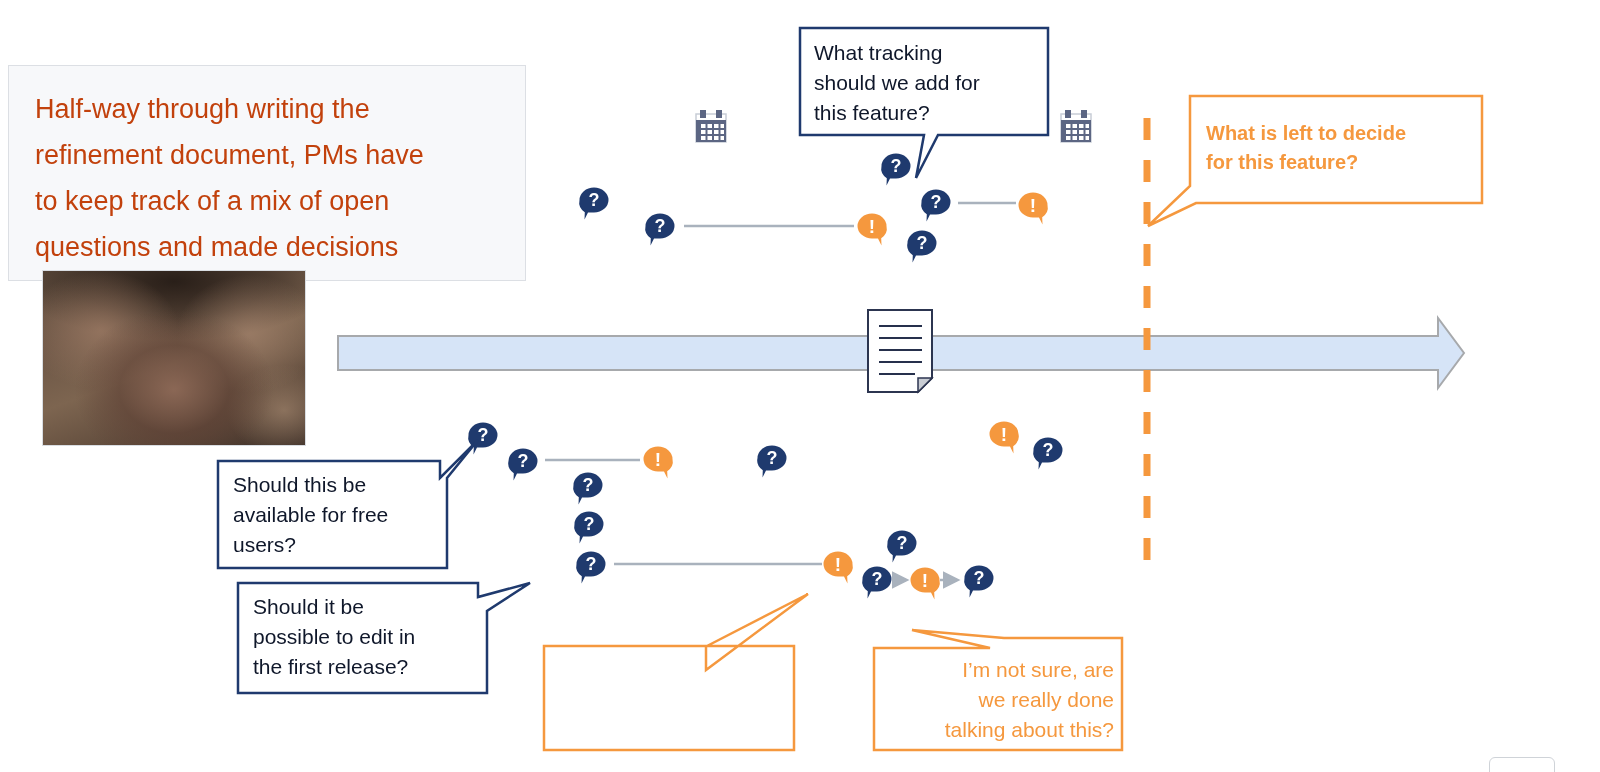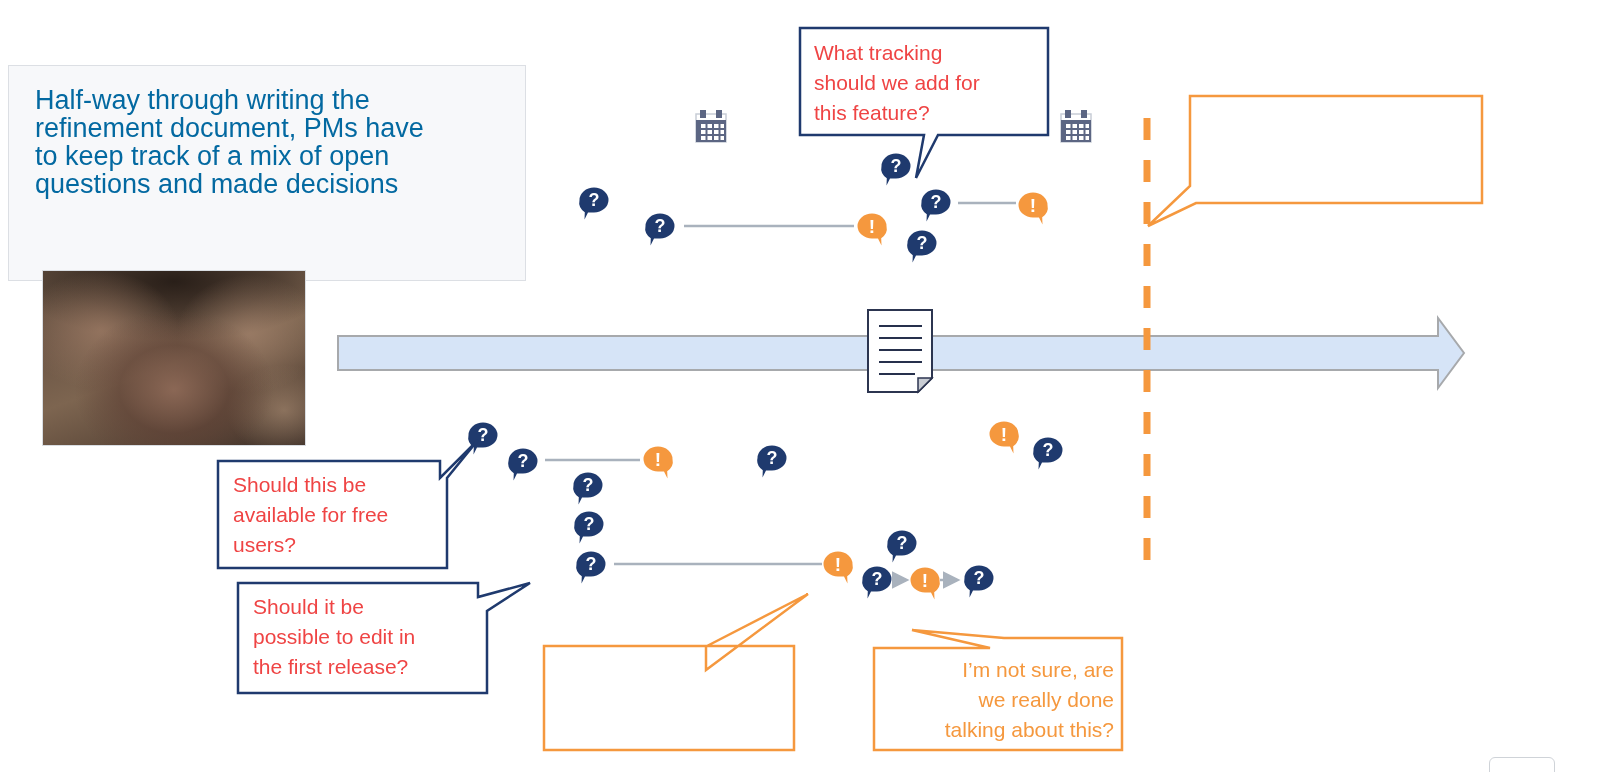--- a/index.html
+++ b/index.html
@@ -28,22 +28,22 @@
     width: 518px; height: 216px;
     background: #f7f8fa;
     border: 1px solid #dcdfe4;
     box-sizing: border-box;
   }
   #intro-text {
     position: absolute;
     left: 26px; top: 20px;
     width: 478px;
     font-size: 27px;
-    line-height: 28px;
-    color: #0369a1;
+    line-height: 46px;
+    color: #c2410c;
     white-space: pre-wrap;
   }
 
   
   #photo {
     position: absolute;
     left: 42px; top: 270px;
     width: 264px; height: 176px;
     background:
       radial-gradient(ellipse 38% 46% at 50% 68%, rgba(140,104,86,0.95) 0%, rgba(96,66,54,0.6) 55%, rgba(58,44,36,0) 100%),
@@ -62,21 +62,21 @@
     left: 0; top: 0;
     width: 1600px; height: 772px;
   }
 
   
   .callout-text {
     position: absolute;
     white-space: pre-wrap;
     pointer-events: none;
   }
-  .navy-text  { color: #ef4444; font-size: 21px; line-height: 30px; }
+  .navy-text  { color: #0f172a; font-size: 21px; line-height: 30px; }
   .orange-text{ color: #f5983e; font-size: 21px; line-height: 30px; }
   .orange-bold{ color: #f5983e; font-size: 20px; line-height: 29px; font-weight: bold; }
 
   #bubble-tracking-text { left: 814px; top: 38px;  width: 222px; }
   #bubble-decide-text   { left: 1206px; top: 119px; width: 270px; }
   #bubble-free-text     { left: 233px; top: 470px; width: 206px; }
   #bubble-edit-text     { left: 253px; top: 592px; width: 224px; }
   #bubble-remember-text { left: 558px; top: 655px; width: 232px; }
   #bubble-notsure-text  { left: 888px; top: 655px; width: 226px; text-align: right; }
 
@@ -304,20 +304,22 @@
 
     <g>
       <path d="M 874,648 L 990,648 L 912,630 L 1004,638 L 1122,638 L 1122,750 L 874,750 Z" fill="#ffffff" stroke="#f5983e" stroke-width="2.5"></path>
     </g>
 
   </svg>
 
   <div class="callout-text navy-text" id="bubble-tracking-text">What tracking
 should we add for
 this feature?</div>
+  <div class="callout-text orange-bold" id="bubble-decide-text">What is left to decide
+for this feature?</div>
   <div class="callout-text navy-text" id="bubble-edit-text">Should it be
 possible to edit in
 the first release?</div>
   <div class="callout-text navy-text" id="bubble-free-text">Should this be
 available for free
 users?</div>
   <div class="callout-text orange-text" id="bubble-notsure-text">I’m not sure, are
 we really done
 talking about this?</div>
 

